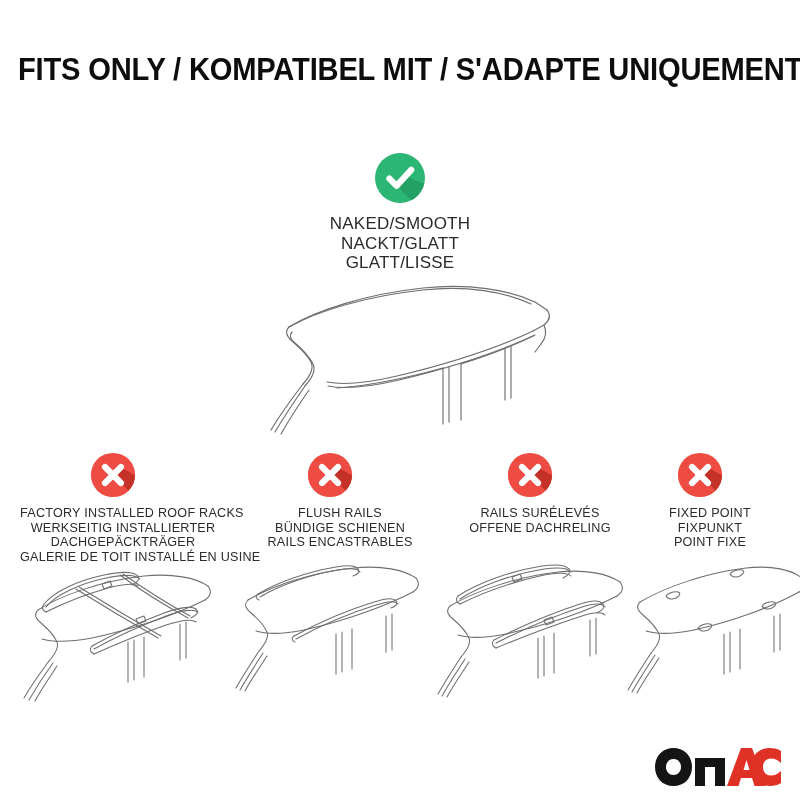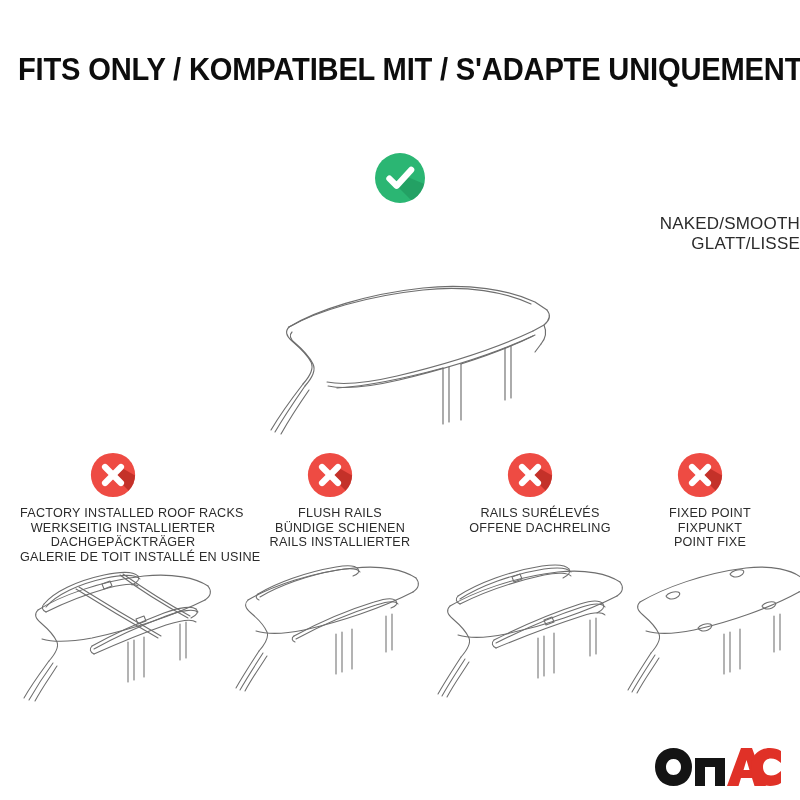--- a/index.html
+++ b/index.html
@@ -33,21 +33,21 @@
     transform-origin: center;
     white-space: nowrap;
   }
 
   
   .approved-block {
     position: absolute;
     top: 152px;
     left: 0;
     width: 800px;
-    text-align: right;
+    text-align: center;
   }
   .icon-badge {
     display: block;
     margin: 0 auto;
     width: 52px;
     height: 52px;
   }
   .approved-labels {
     margin-top: 10px;
     font-size: 17px;
@@ -133,20 +133,21 @@
       <circle cx="26" cy="26" r="25" fill="#2BB673"></circle>
       <g clip-path="url(#clipCheckCircle)">
         <path d="M22.5 33.6 L52 63 L62 37 L33.5 25 Z" fill="#1E8F58" opacity="0.55"></path>
       </g>
       <path d="M15.4 26.6 L22.6 33.8 L37.2 17.9" fill="none" stroke="#ffffff" stroke-width="6.2" stroke-linecap="round" stroke-linejoin="round"></path>
     </svg>
   </span>
 
   <div class="approved-labels">
     <div>NAKED/SMOOTH</div>
+    <div>NACKT/GLATT</div>
     <div>GLATT/LISSE</div>
   </div>
 </div>
 
 <div class="roof-top">
   <svg viewBox="0 0 336 165" width="336" height="165" aria-hidden="true">
     <g fill="none" stroke="#6e6e6e" stroke-width="1.15" stroke-linecap="round" stroke-linejoin="round">
 
       <path d="M42 55 C70 38 120 22 176 16 C222 11 262 18 288 30 L300 38"></path>
       <path d="M42 55 C70 39 120 24 176 18 C220 13 258 20 284 32"></path>
@@ -260,21 +261,21 @@
         </g>
         <g stroke="#ffffff" stroke-width="7" stroke-linecap="round">
           <line x1="17" y1="17" x2="35" y2="35"></line>
           <line x1="35" y1="17" x2="17" y2="35"></line>
         </g>
       </svg>
     </span>
     <div class="reject-labels">
       <div>FLUSH RAILS</div>
       <div>BÜNDIGE SCHIENEN</div>
-      <div>RAILS INSTALLIERTER</div>
+      <div>RAILS ENCASTRABLES</div>
     </div>
     <div class="reject-art">
       <svg viewBox="0 0 204 155" width="204" height="155" aria-hidden="true">
         <g fill="none" stroke="#6e6e6e" stroke-width="1.05" stroke-linecap="round" stroke-linejoin="round">
           <path d="M20 52 C44 38 84 24 126 20 C154 17 176 22 188 30"></path>
           <path d="M188 30 C192 35 191 40 185 44"></path>
           <path d="M185 44 C154 60 112 74 76 82 C56 86 38 86 28 83"></path>
           <path d="M20 52 C16 56 17 60 23 65 C30 71 36 77 39 84 C41 89 38 95 31 103"></path>
           <path d="M31 103 C24 114 16 126 8 140"></path>
           <path d="M35 105 C28 116 20 128 12 142"></path>

